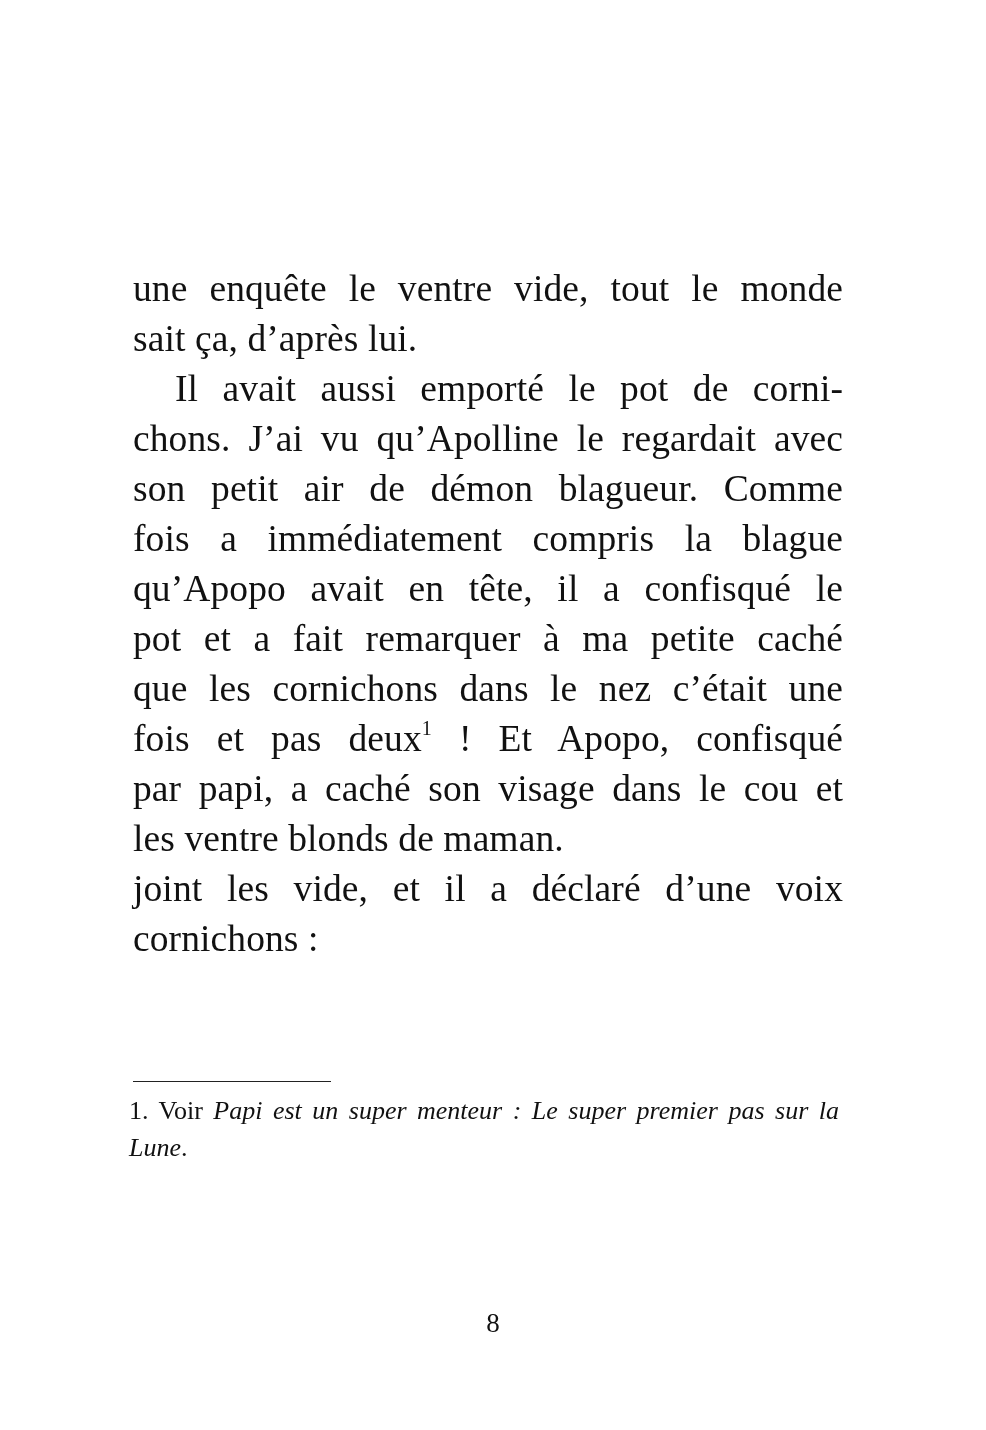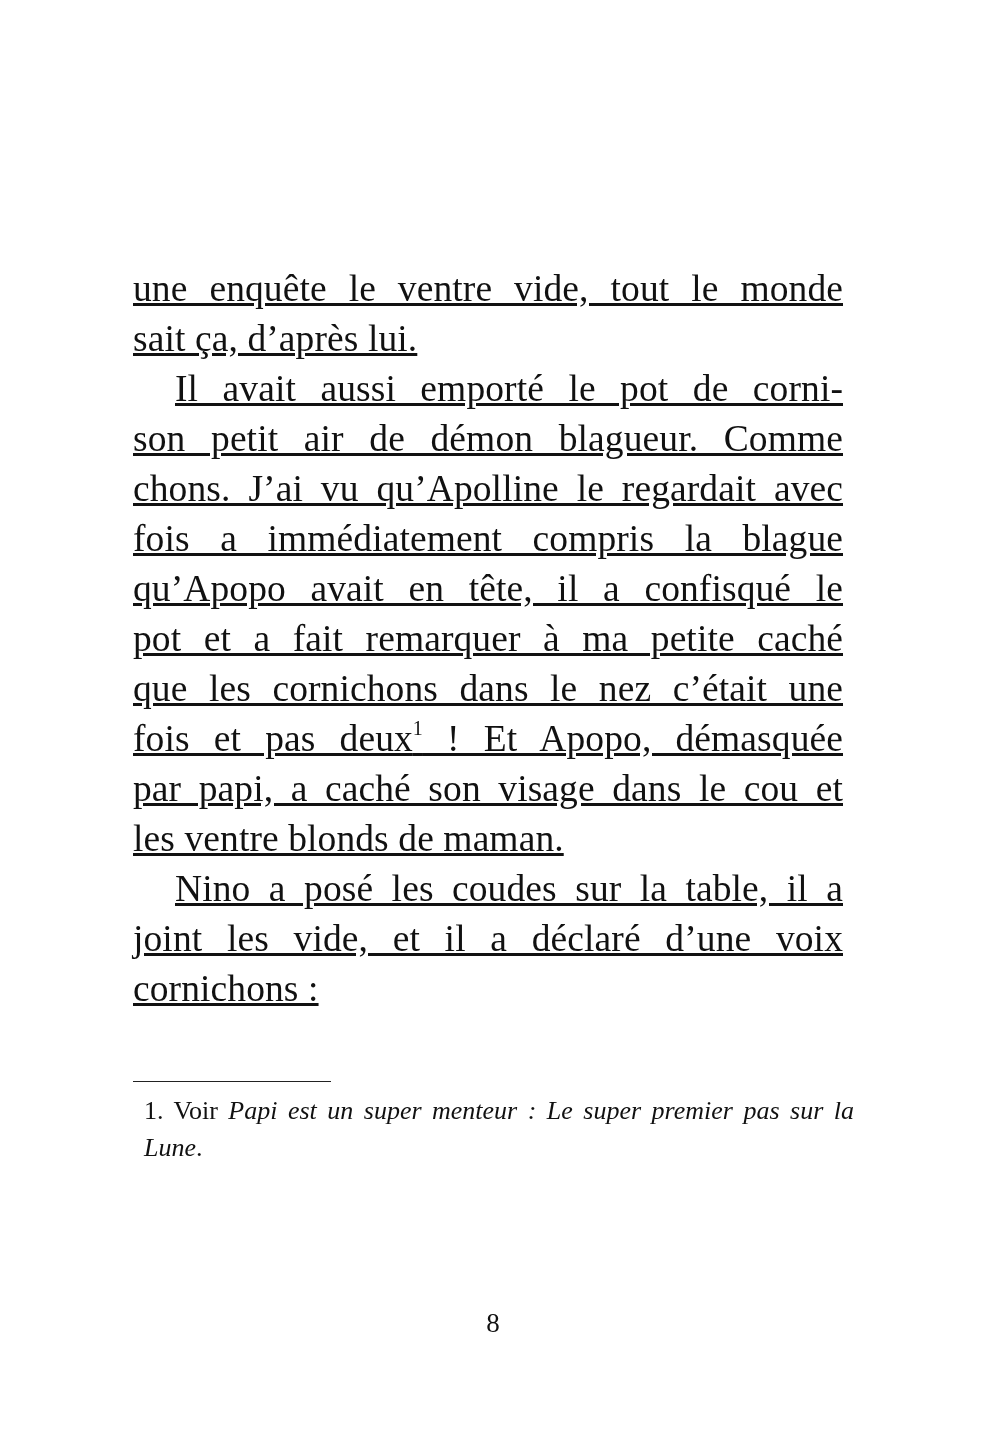--- a/index.html
+++ b/index.html
@@ -8,56 +8,54 @@
       font-family: "Liberation Serif", "DejaVu Serif", serif;
       color: #111111;
     }
     .page-body {
       position: absolute; left: 133px; top: 264px; width: 710px;
     }
     .line {
       font-size: 37.5px; line-height: 50px; height: 50px;
       white-space: nowrap; text-align: justify; text-align-last: justify;
       letter-spacing: 0.1px;
-      text-decoration: underline;
     }
     .line.last { text-align-last: left; }
     .line.indent { padding-left: 42px; }
     sup.fn { font-size: 20px; vertical-align: 16px; line-height: 0; }
     .rule {
       position: absolute; left: 133px; top: 1081px; width: 198px; height: 1px; background: #222;
     }
     .footnote {
-      position: absolute; left: 144px; top: 1092px; width: 710px;
+      position: absolute; left: 129px; top: 1092px; width: 710px;
       font-size: 26px; line-height: 37px;
     }
     .fn-line { height: 37px; white-space: nowrap; text-align: justify; text-align-last: justify; }
     .fn-line.last { text-align-last: left; }
     .page-number {
       position: absolute; left: 0; width: 986px; top: 1308px; text-align: center;
       font-size: 27px;
     }
   </style>
 </head>
 <body>
 
 <div class="page-body">
   <div class="line">une enquête le ventre vide, tout le monde</div>
   <div class="line last">sait ça, d’après lui.</div>
   <div class="line indent">Il avait aussi emporté le pot de corni-</div>
+  <div class="line">chons. J’ai vu qu’Apolline le regardait avec</div>
   <div class="line">son petit air de démon blagueur. Comme</div>
-  <div class="line">chons. J’ai vu qu’Apolline le regardait avec</div>
   <div class="line">fois a immédiatement compris la blague</div>
   <div class="line">qu’Apopo avait en tête, il a confisqué le</div>
   <div class="line">pot et a fait remarquer à ma petite caché</div>
   <div class="line">que les cornichons dans le nez c’était une</div>
-  <div class="line"><span>fois et pas deux</span><sup class="fn">1</sup><span> ! Et Apopo, démasquée</span></div>
+  <div class="line"><span>fois et pas deux</span><sup class="fn">1</sup><span> ! Et Apopo, confisqué</span></div>
   <div class="line">par papi, a caché son visage dans le cou et</div>
   <div class="line last">les ventre blonds de maman.</div>
-  <div class="line indent">Nino a posé les coudes sur la table, il a</div>
   <div class="line">joint les vide, et il a déclaré d’une voix</div>
   <div class="line last">cornichons :</div>
 </div>
 
 <div class="rule"></div>
 
 <div class="footnote">
   <div class="fn-line"><span>1.</span><span> Voir </span><i>Papi est un super menteur : Le super premier pas sur la</i></div>
   <div class="fn-line last"><i>Lune</i><span>.</span></div>
 </div>

